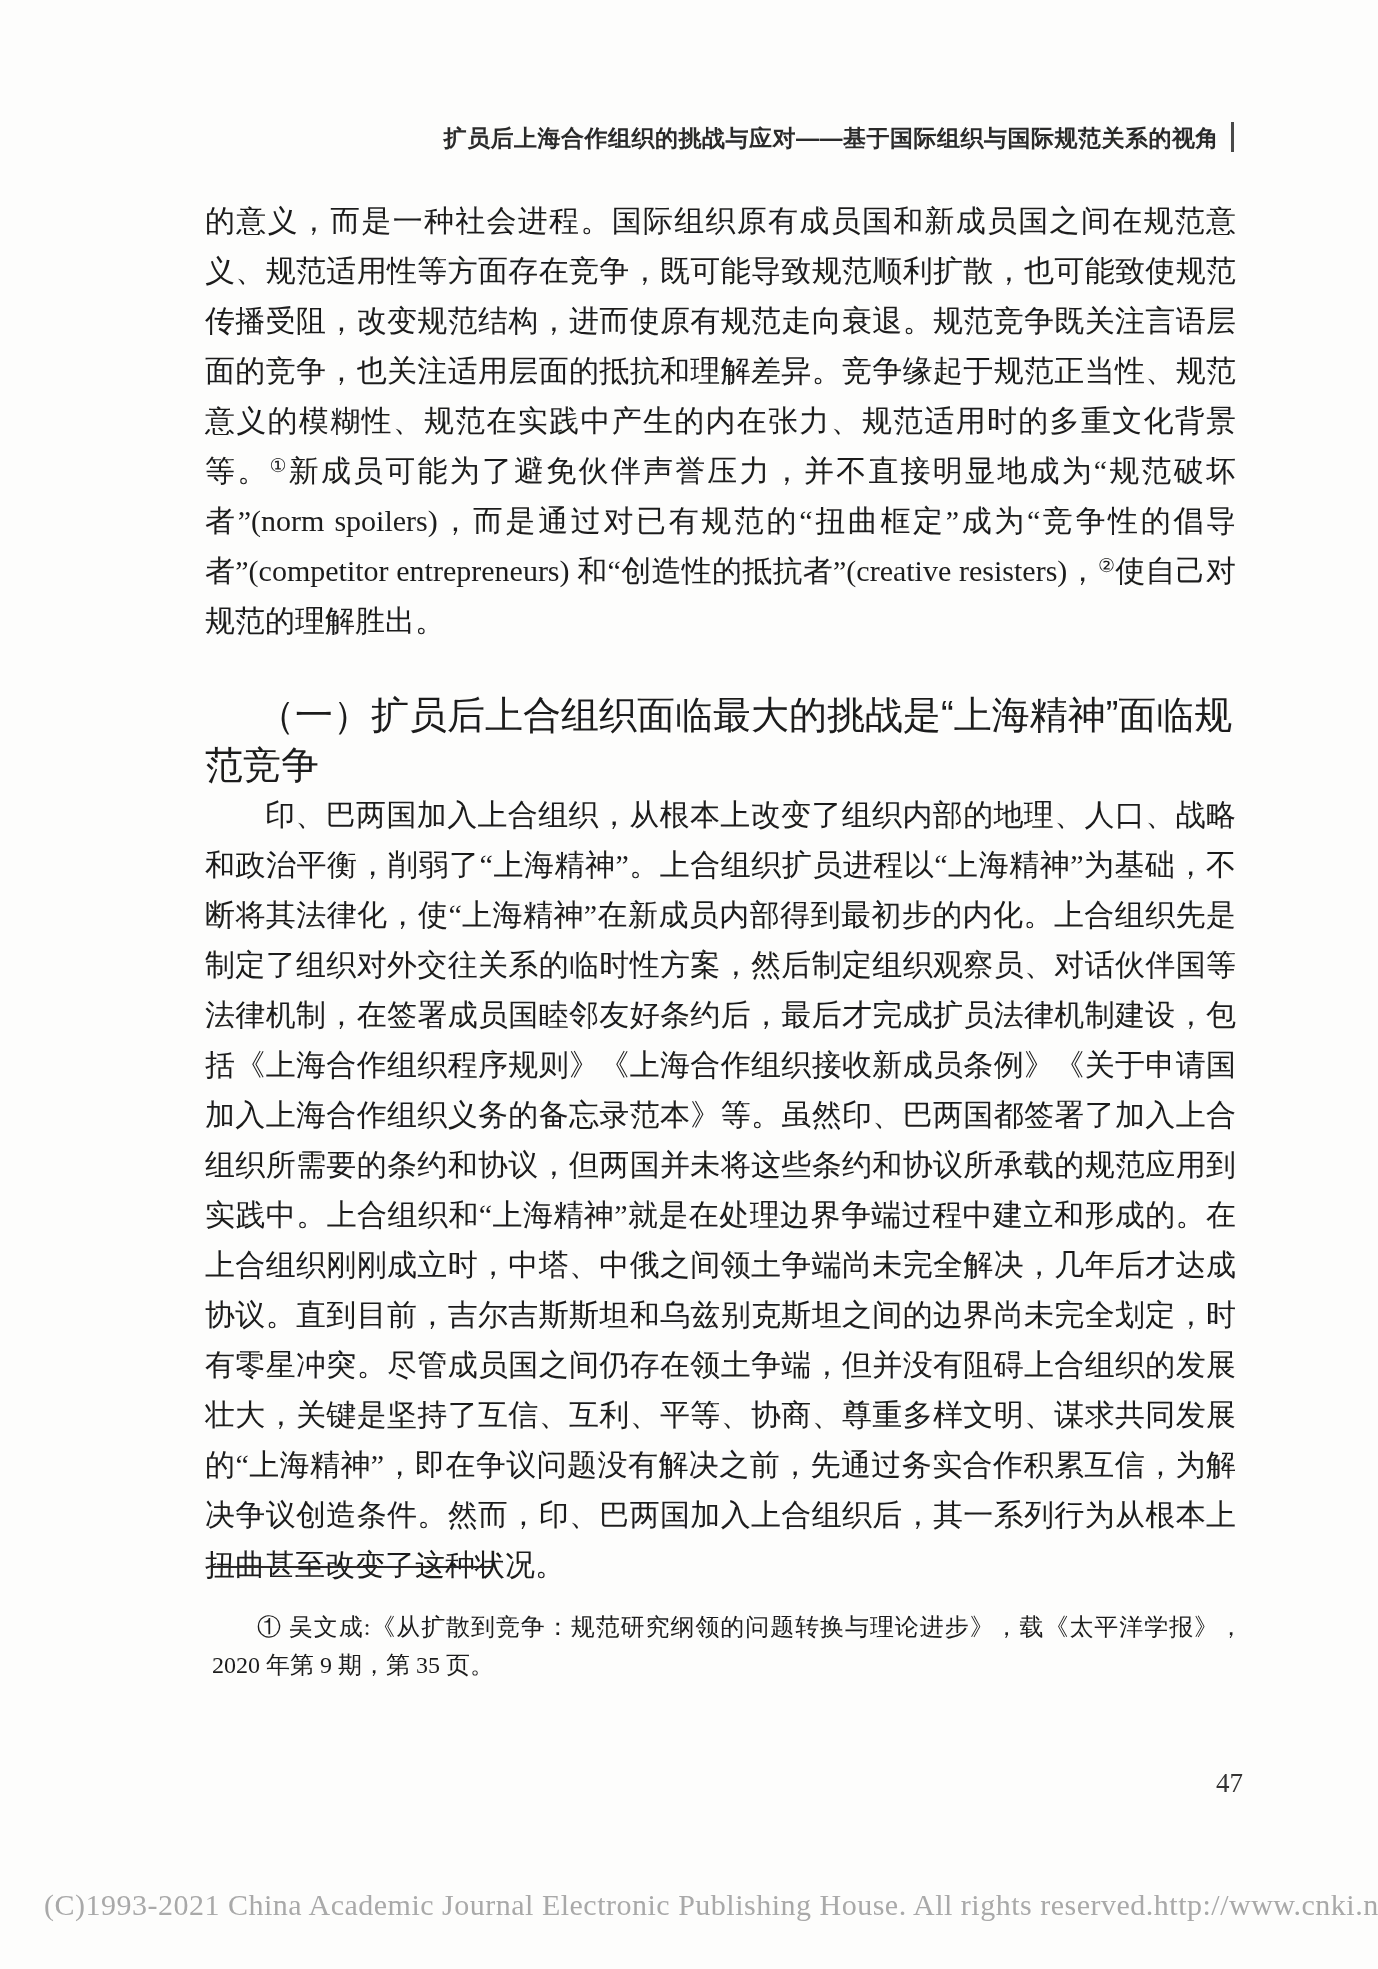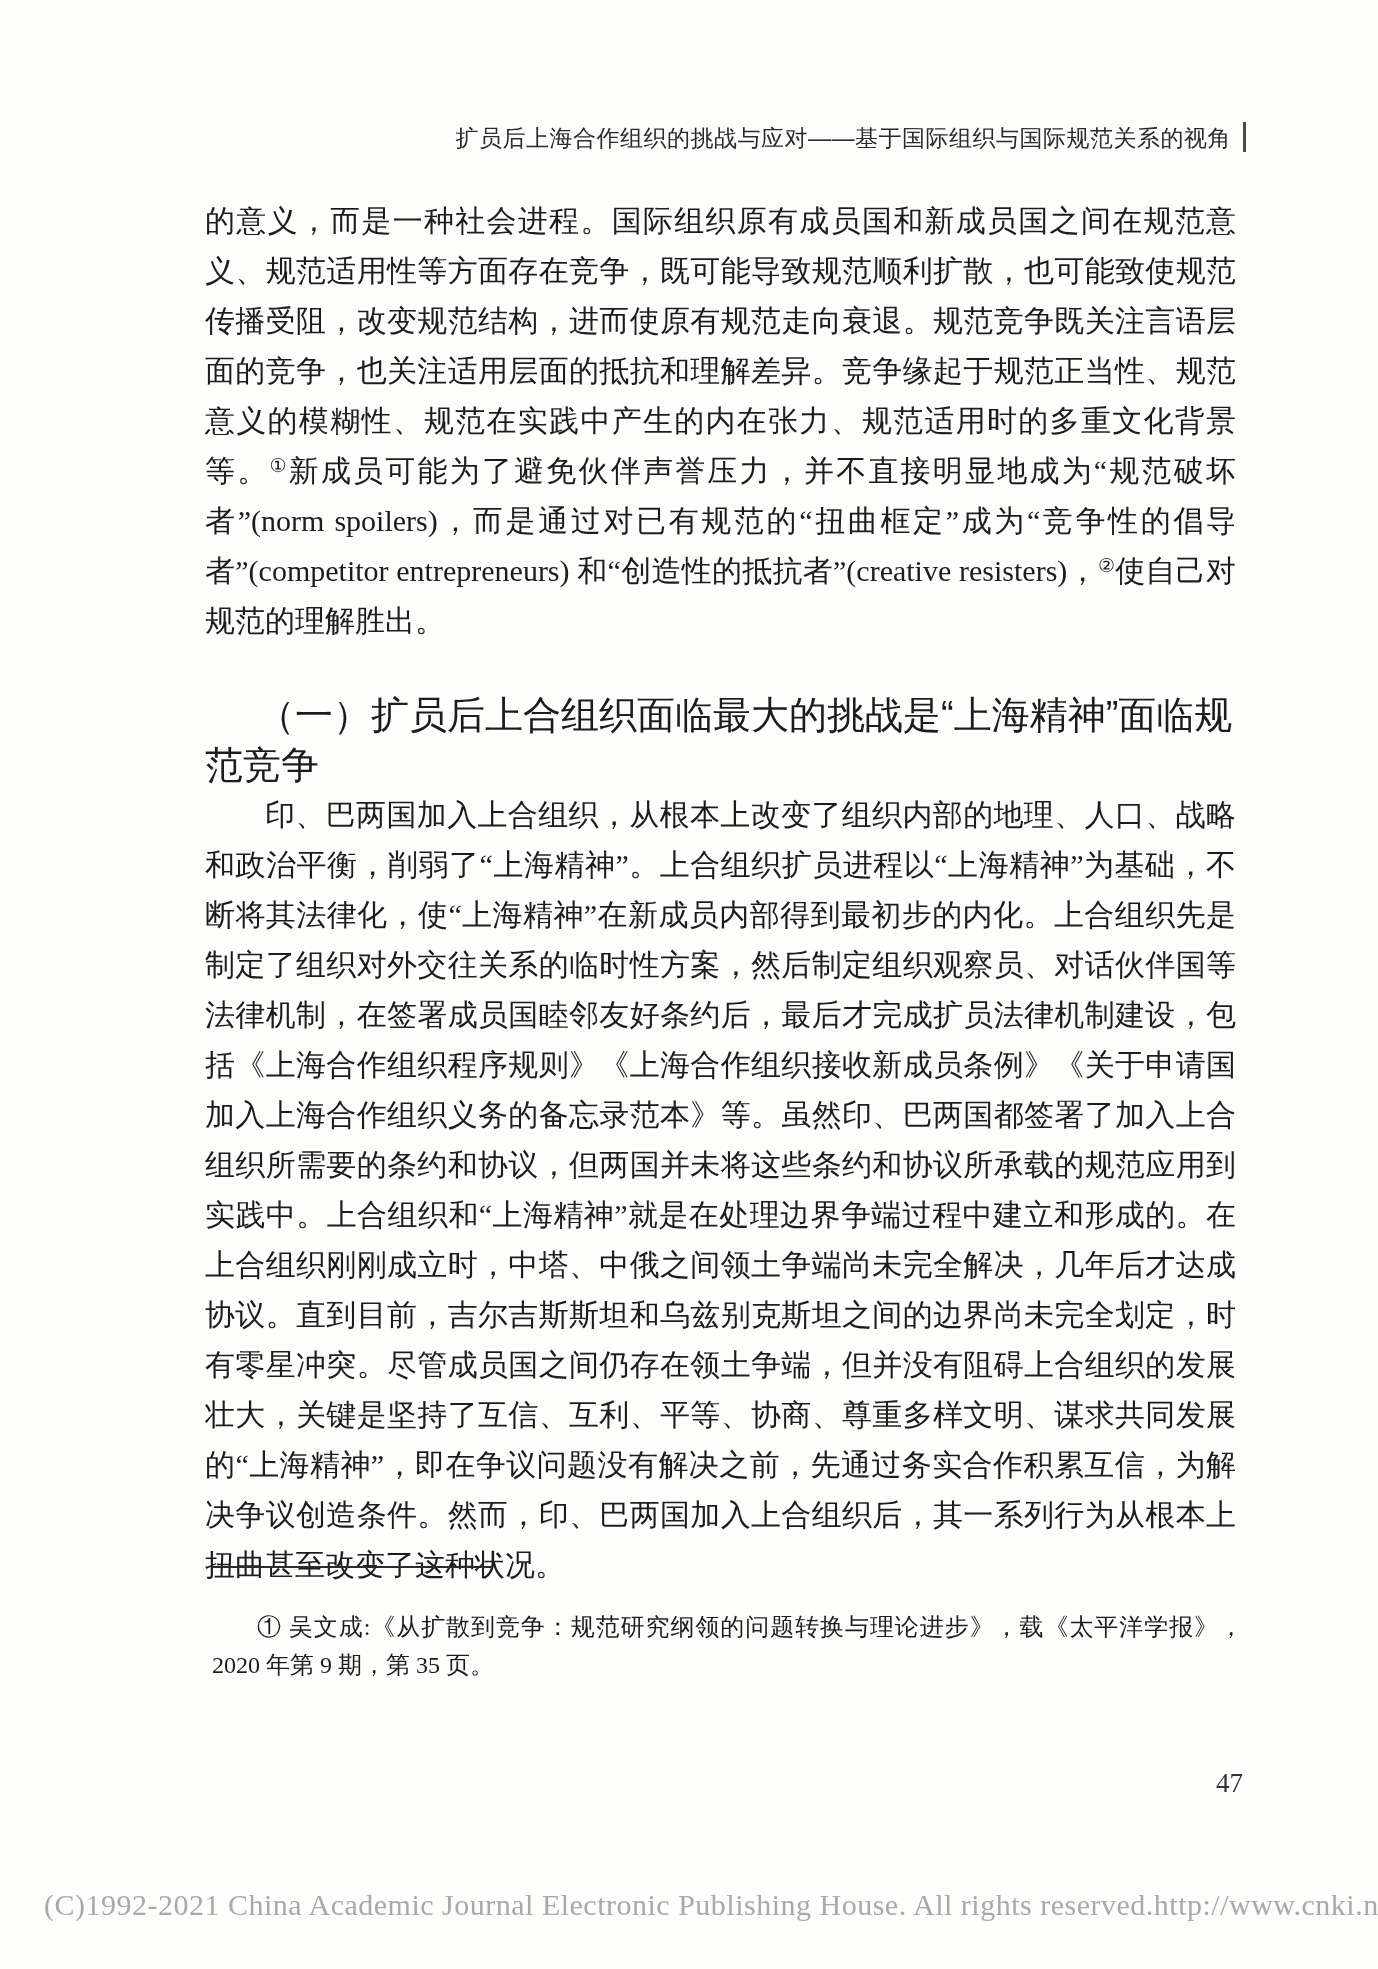--- a/index.html
+++ b/index.html
@@ -6,24 +6,24 @@
   html, body { background:#ffffff; }
   .page {
     position:relative;
     width:1378px; height:1969px;
     background:#fdfdfc;
     font-family:"Liberation Serif","DejaVu Serif",serif;
     color:#1c1c1c;
     overflow:hidden;
   }
   .running-header {
-    position:absolute; top:122px; left:212px; right:132px;
+    position:absolute; top:122px; left:212px; right:144px;
     text-align:right;
     font-family:"Liberation Sans","DejaVu Sans",sans-serif;
-    font-weight:normal; font-size:23px; color:#2a2a2a;
+    font-weight:bold; font-size:23px; color:#2a2a2a;
     letter-spacing:0.5px;
     white-space:nowrap;
   }
   .header-bar {
     display:inline-block; width:3px; height:30px;
     background:#4a4a4a; margin-left:12px; vertical-align:-6px;
   }
   .content {
     position:absolute; left:205px; top:196px; width:1031px;
     font-size:30px; line-height:50px;
@@ -75,17 +75,17 @@
   <div class="footnotes">
     <div class="footnote-rule"></div>
     <div>
         <div class="footnote"><span>① 吴文成:《从扩散到竞争：规范研究纲领的问题转换与理论进步》，载《太平洋学报》，2020 年第 9 期，第 35 页。</span></div>
       </div>
   </div>
 
   <div class="page-number">47</div>
 
   <div class="footer">
-    <span>(C)1992-2021 China Academic Journal Electronic Publishing House. All rights reserved.</span>
+    <span>(C)1993-2021 China Academic Journal Electronic Publishing House. All rights reserved.</span>
     <span>http://www.cnki.net</span>
   </div>
 
 </div>
 
 </body></html>

